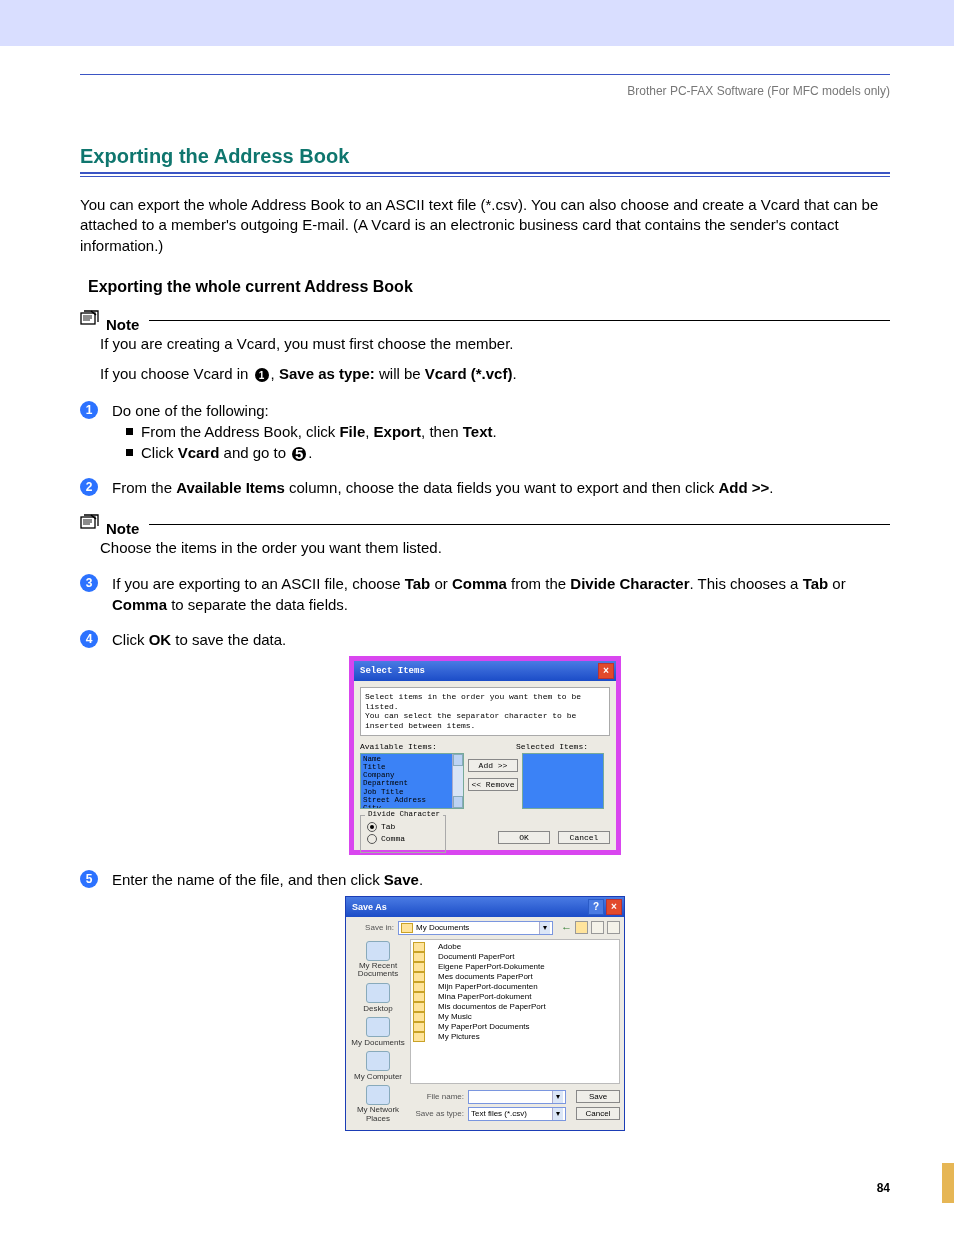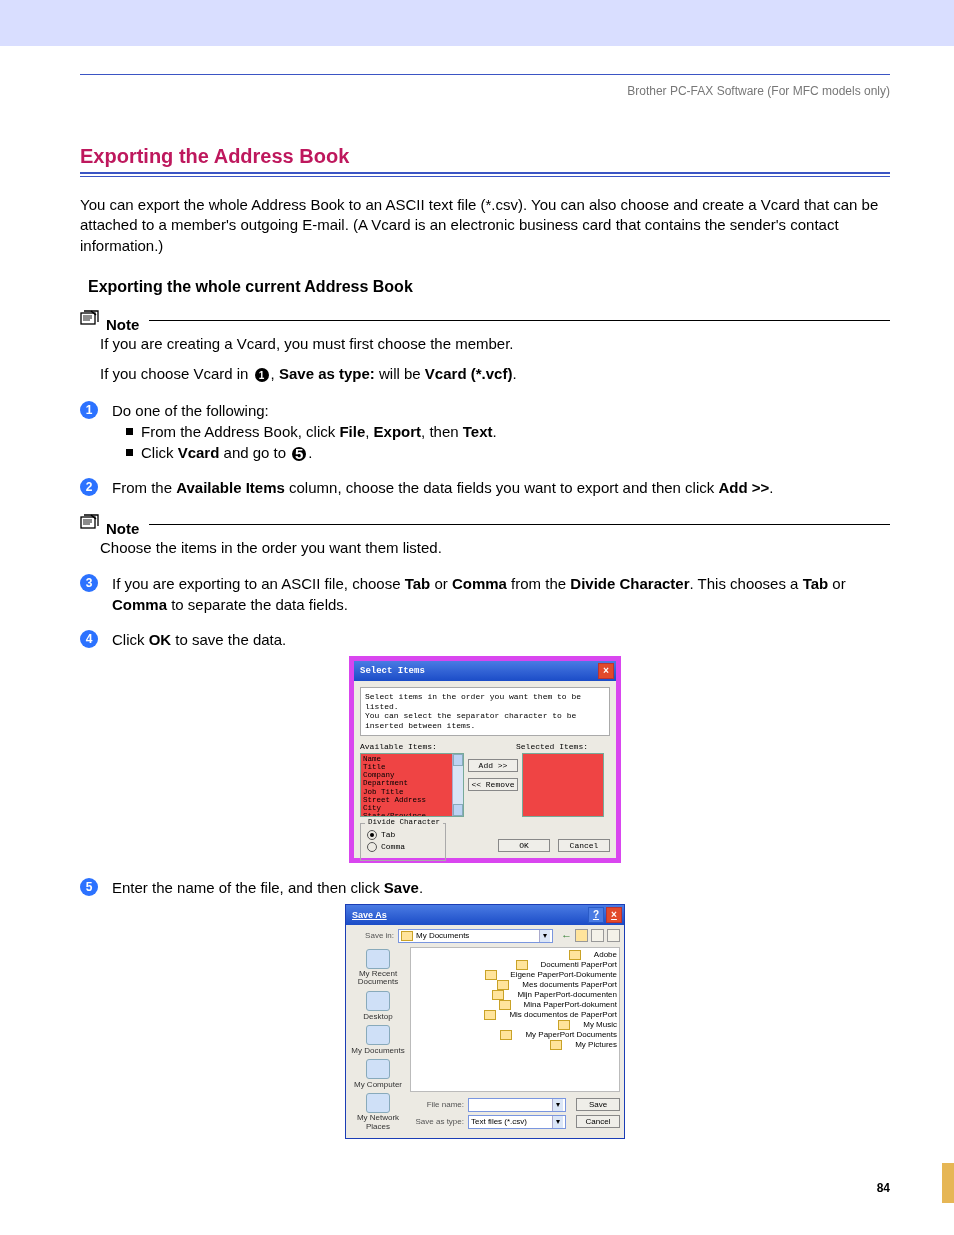--- a/index.html
+++ b/index.html
@@ -35,21 +35,21 @@
     font-size: 12px;
     color: #777;
   }
   .content {
     margin-top: 95px;
   }
   h1.section-title {
     font-size: 20px;
     font-weight: bold;
     margin: 0 0 4px 0;
-    color: #be185d;
+    color: #0f766e;
   }
   .section-underline {
     border-top: 2px solid #3b55c4;
     border-bottom: 1px solid #3b55c4;
     height: 2px;
     margin-bottom: 18px;
   }
   p.body {
     font-size: 15px;
     line-height: 1.35;
@@ -175,23 +175,23 @@
     border:1px solid #aaa;
     background:#fff;
     padding:4px;
     margin-bottom:6px;
     line-height:1.2;
   }
   .col-labels { display:flex; justify-content:space-between; margin-bottom:2px;}
   .lists { display:flex; gap:4px; align-items:flex-start;}
   .listbox {
     width:104px;
-    height:64px;
+    height:56px;
     border:1px solid #7a9;
-    background:#ef4444;
+    background:#3b82f6;
     overflow:hidden;
     position:relative;
     font-size:7.5px;
     line-height:1.1;
     padding:1px 1px 1px 2px;
     box-sizing:border-box;
   }
   .listbox-sel { width:82px; }
   .scroll-ind {
     position:absolute;
@@ -247,21 +247,20 @@
   }
   .d2-title {
     background: linear-gradient(#4a7be3,#1b4cc7);
     color:#fff;
     font-weight:bold;
     padding: 2px 2px 2px 6px;
     display:flex;
     justify-content:space-between;
     align-items:center;
     font-size:9px;
-    text-decoration:underline;
   }
   .help-btn{
     width:14px;height:14px;background:#4a7be3;border:1px solid #2a5bc7;color:#fff;display:flex;align-items:center;justify-content:center;font-size:10px;margin-right:2px;
   }
   .d2-body{padding:4px 4px 6px 4px;}
   .d2-row{display:flex;align-items:center;gap:4px;margin-bottom:4px;}
   .d2-label{width:44px;text-align:right;color:#555;}
   .d2-combo{
     flex:1;height:12px;border:1px solid #7a96df;background:#fff;display:flex;align-items:center;padding:0 2px;justify-content:space-between;
   }
@@ -272,21 +271,21 @@
   .places{
     width:56px;
     display:flex;flex-direction:column;align-items:center;gap:4px;
     padding-top:2px;
   }
   .place{display:flex;flex-direction:column;align-items:center;gap:1px;color:#333;}
   .place-icn{width:22px;height:18px;background:#cfe0f7;border:1px solid #8ab;border-radius:3px;}
   .file-area{
     flex:1;border:1px solid #bbb;background:#fff;height:120px;padding:2px;overflow:hidden;
   }
-  .folder-row{display:flex;align-items:center;gap:13px;line-height:1.25;justify-content:flex-end;}
+  .folder-row{display:flex;align-items:center;gap:13px;line-height:1.25;}
   .fld-icn{width:10px;height:8px;background:#ffe49c;border:1px solid #c9a227;}
   .d2-bottom{margin-top:6px;}
   .d2-inrow{display:flex;align-items:center;gap:4px;margin-bottom:3px;}
   .d2-in-label{width:54px;text-align:right;color:#555;}
   .d2-input{
     flex:1;height:12px;border:1px solid #7a96df;background:#fff;display:flex;align-items:center;justify-content:space-between;padding:0 2px;
   }
   .d2-action{
     width:42px;border:1px solid #888;background:#efeee9;text-align:center;padding:1px 0;margin-left:6px;
   }

